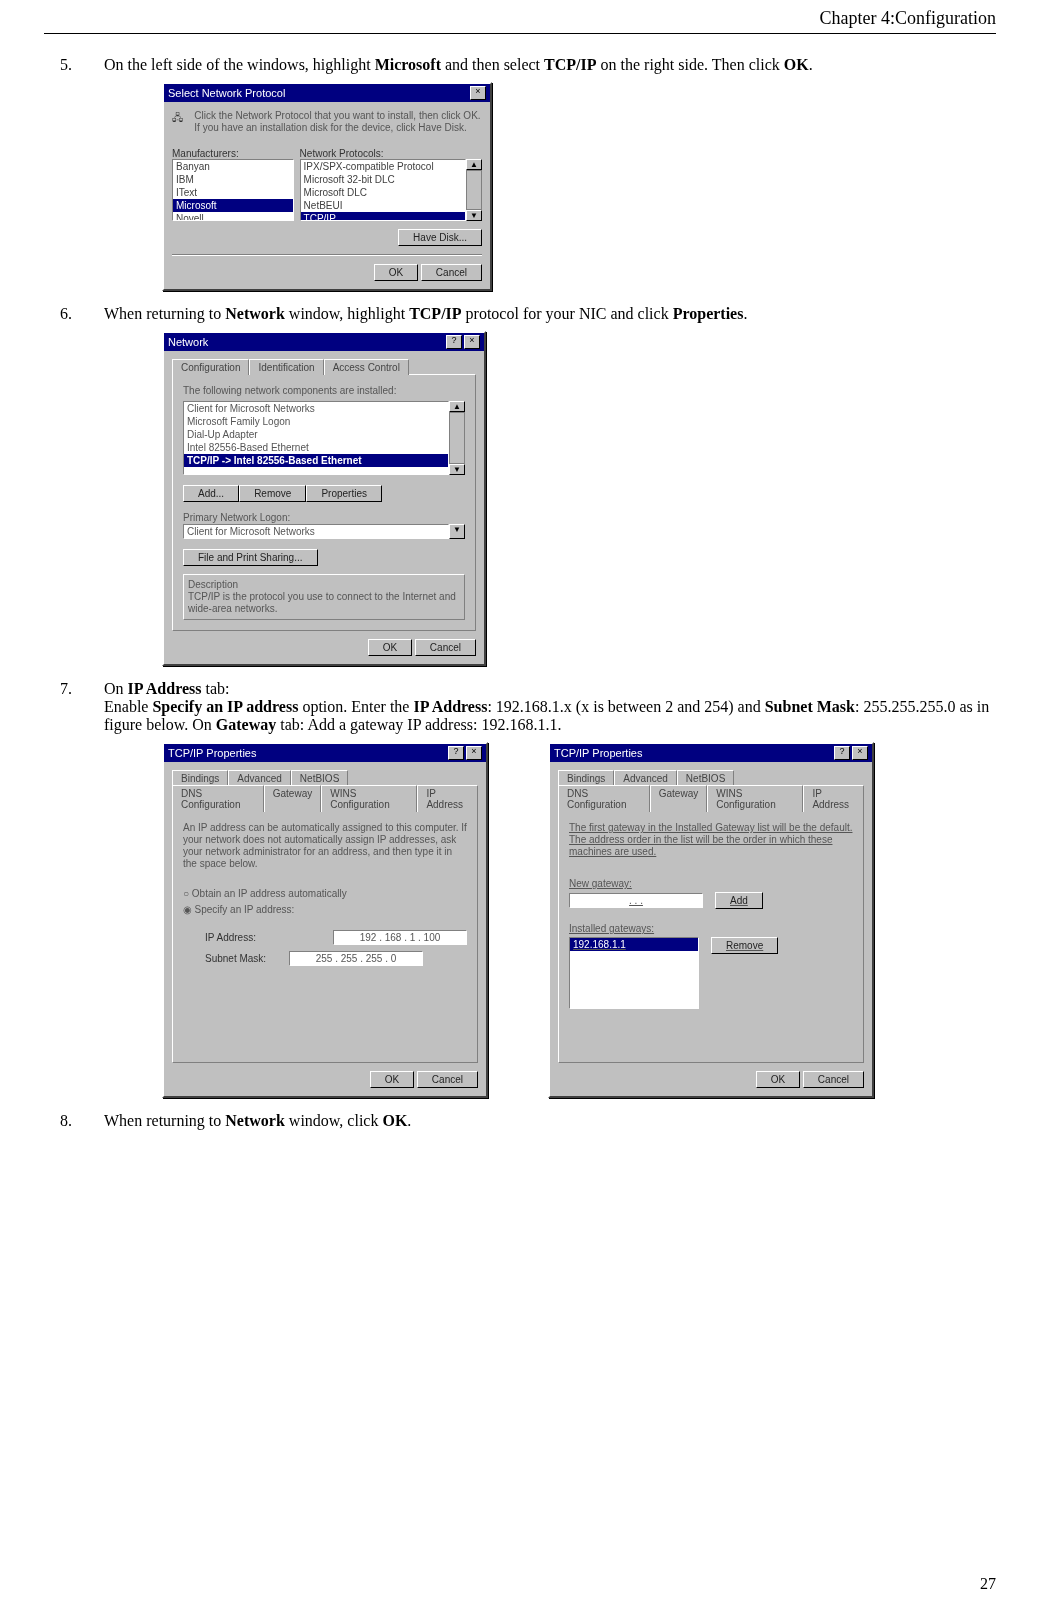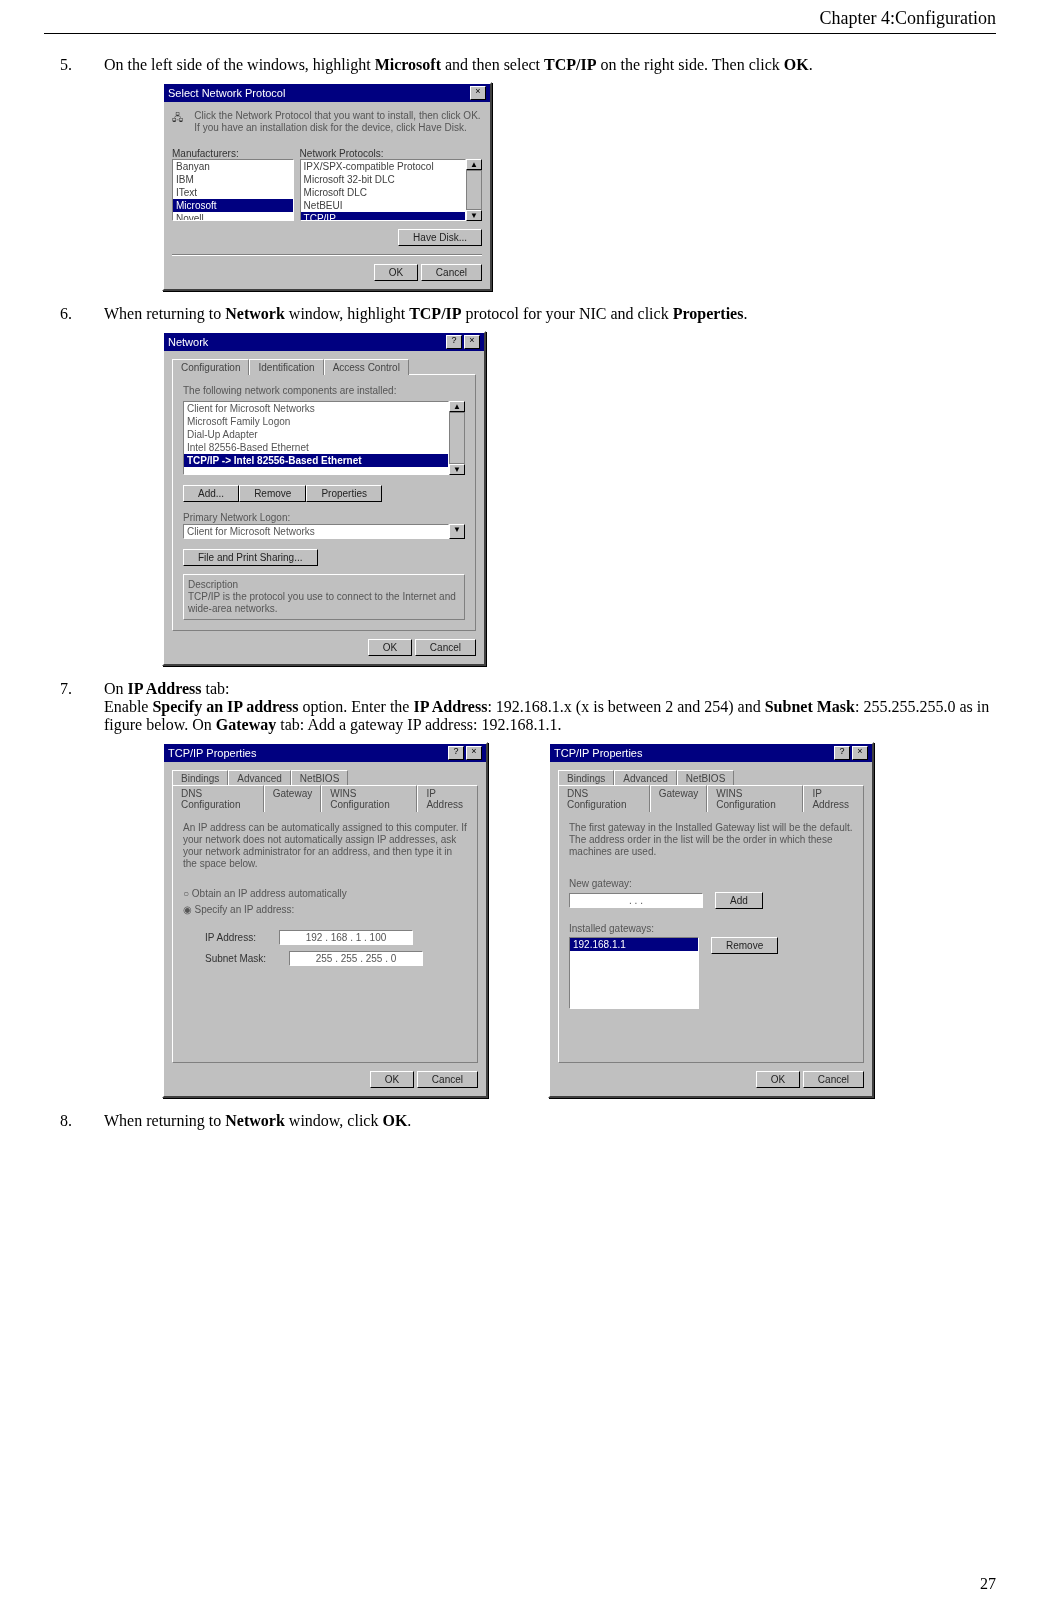--- a/index.html
+++ b/index.html
@@ -369,21 +369,21 @@
               <div class="tab">WINS Configuration</div>
               <div class="tab active">IP Address</div>
             </div>
             <div class="tabpanel" style="height:230px;">
               <div class="textline">An IP address can be automatically assigned to this computer. If your network does not automatically assign IP addresses, ask your network administrator for an address, and then type it in the space below.</div>
               <div style="margin-top:18px;">
                 <div class="textline radio-dot">Obtain an IP address automatically</div>
                 <div class="textline radio-dot sel" style="margin-top:4px;">Specify an IP address:</div>
               </div>
               <div style="margin:14px 0 0 22px;">
-                <div style="display:flex;align-items:center;">
+                <div style="display:flex;align-items:center;gap:10px;justify-content:space-between;">
                   <span class="label" style="width:74px;">IP Address:</span>
                   <span class="sunken ipbox">192 . 168 .  1  . 100</span>
                 </div>
                 <div style="display:flex;align-items:center;gap:10px;margin-top:6px;">
                   <span class="label" style="width:74px;">Subnet Mask:</span>
                   <span class="sunken ipbox">255 . 255 . 255 .  0</span>
                 </div>
               </div>
             </div>
             <div style="text-align:right;margin-top:8px;">
@@ -406,21 +406,21 @@
               <div class="tab">Bindings</div>
               <div class="tab">Advanced</div>
               <div class="tab">NetBIOS</div>
             </div>
             <div class="tabs">
               <div class="tab">DNS Configuration</div>
               <div class="tab active">Gateway</div>
               <div class="tab">WINS Configuration</div>
               <div class="tab">IP Address</div>
             </div>
-            <div class="tabpanel" style="height:230px;">
+            <div class="tabpanel" style="height:230px;text-decoration:underline;">
               <div class="textline">The first gateway in the Installed Gateway list will be the default. The address order in the list will be the order in which these machines are used.</div>
               <div class="textline" style="margin-top:20px;">New gateway:</div>
               <div style="display:flex;gap:12px;align-items:center;margin-top:2px;">
                 <span class="sunken ipbox"> .    .    .   </span>
                 <span class="wbtn">Add</span>
               </div>
               <div class="textline" style="margin-top:14px;">Installed gateways:</div>
               <div style="display:flex;gap:12px;align-items:flex-start;margin-top:2px;">
                 <div class="sunken" style="width:128px;height:70px;">
                   <div style="background:#000080;color:#fff;padding:1px 3px;">192.168.1.1</div>

